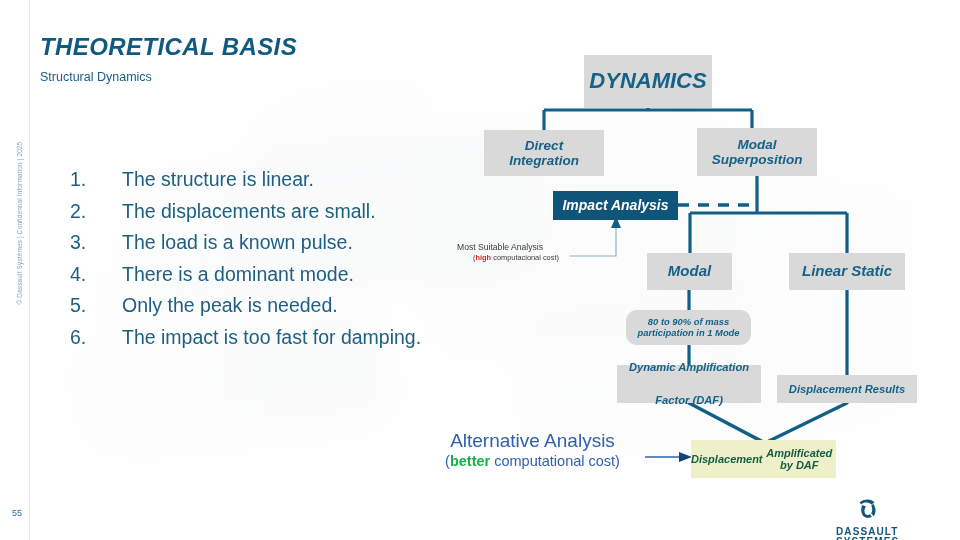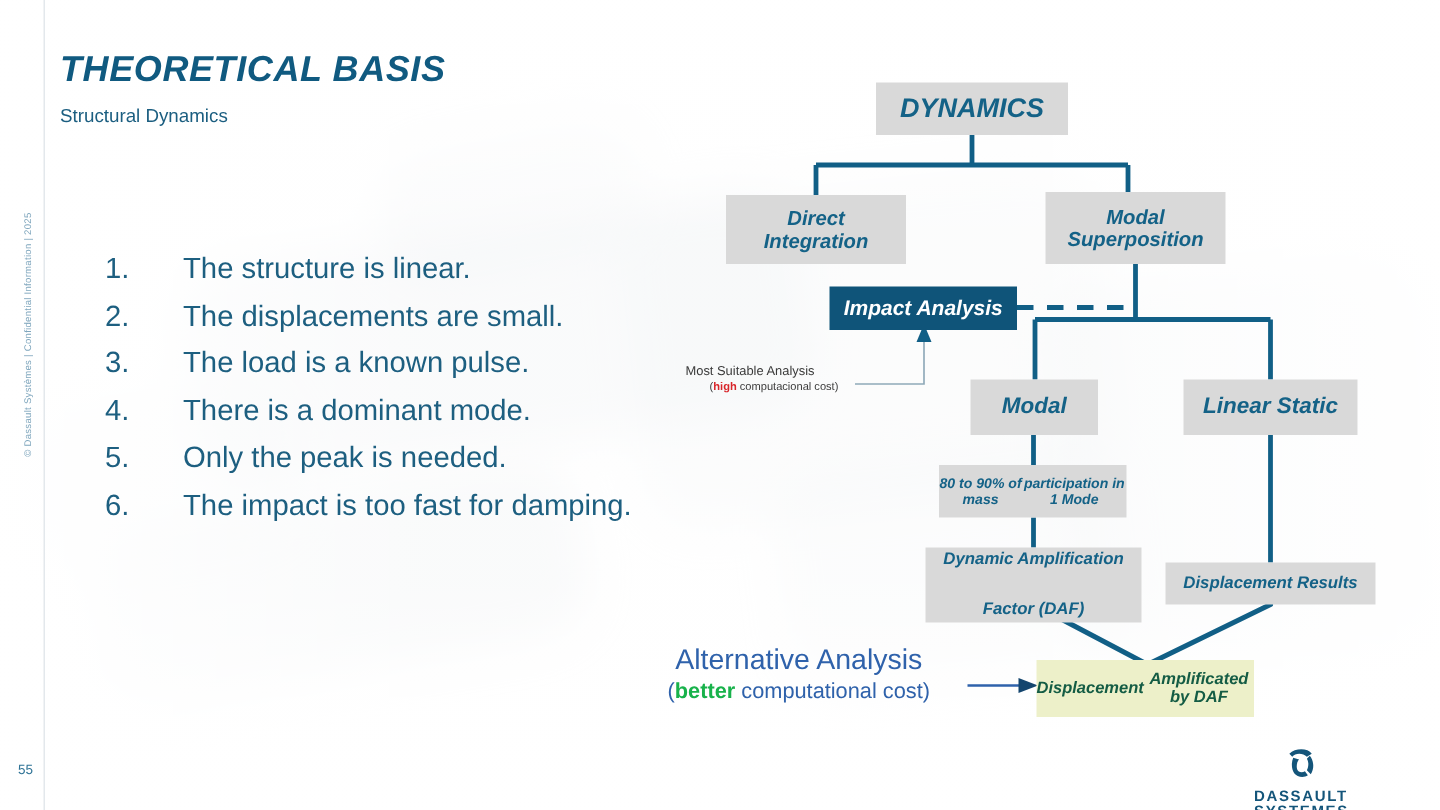--- a/index.html
+++ b/index.html
@@ -167,21 +167,21 @@
         <path d="M570 256 L616 256 L616 228"></path>
       </g>
       <polygon points="616,216 611,228 621,228" fill="#115f86"></polygon>
 
       <g>
         <path d="M645 457 L682 457" stroke="#2f62ab" stroke-width="1.7" fill="none"></path>
         <polygon points="692,457 679,452 679,462" fill="#13456e"></polygon>
       </g>
     </svg>
 
-    <div class="node" style="left:584px;top:55px;width:128px;height:35px;font-size:18px;">
+    <div class="node" style="left:584px;top:55px;width:128px;height:53px;font-size:22px;">
       <span>DYNAMICS</span>
     </div>
 
     <div class="node" style="left:484px;top:130px;width:120px;height:46px;font-size:13.5px;flex-direction:column;">
       <span>Direct</span>
       <span>Integration</span>
     </div>
 
     <div class="node" style="left:697px;top:128px;width:120px;height:48px;font-size:13.5px;flex-direction:column;">
       <span>Modal</span>
@@ -193,26 +193,26 @@
     </div>
 
     <div class="node" style="left:647px;top:253px;width:85px;height:37px;font-size:15px;">
       <span>Modal</span>
     </div>
 
     <div class="node" style="left:789px;top:253px;width:116px;height:37px;font-size:15px;justify-content:center;">
       <span>Linear Static</span>
     </div>
 
-    <div class="node" style="left:626px;top:310px;width:125px;height:35px;font-size:9.4px;flex-direction:row;">
+    <div class="node" style="left:626px;top:310px;width:125px;height:35px;font-size:9.4px;flex-direction:column;border-radius:11px;">
       <span>80 to 90% of mass</span>
       <span>participation in 1 Mode</span>
     </div>
 
-    <div class="node" style="left:617px;top:365px;width:144px;height:50px;font-size:11.2px;flex-direction:column;gap:20px;">
+    <div class="node" style="left:617px;top:365px;width:144px;height:38px;font-size:11.2px;flex-direction:column;gap:20px;">
       <span>Dynamic Amplification</span>
       <span>Factor (DAF)</span>
     </div>
 
     <div class="node" style="left:777px;top:375px;width:140px;height:28px;font-size:11.2px;">
       <span>Displacement Results</span>
     </div>
 
     <div class="node yellow" style="left:691px;top:440px;width:145px;height:38px;font-size:11px;">
       <span>Displacement</span>

